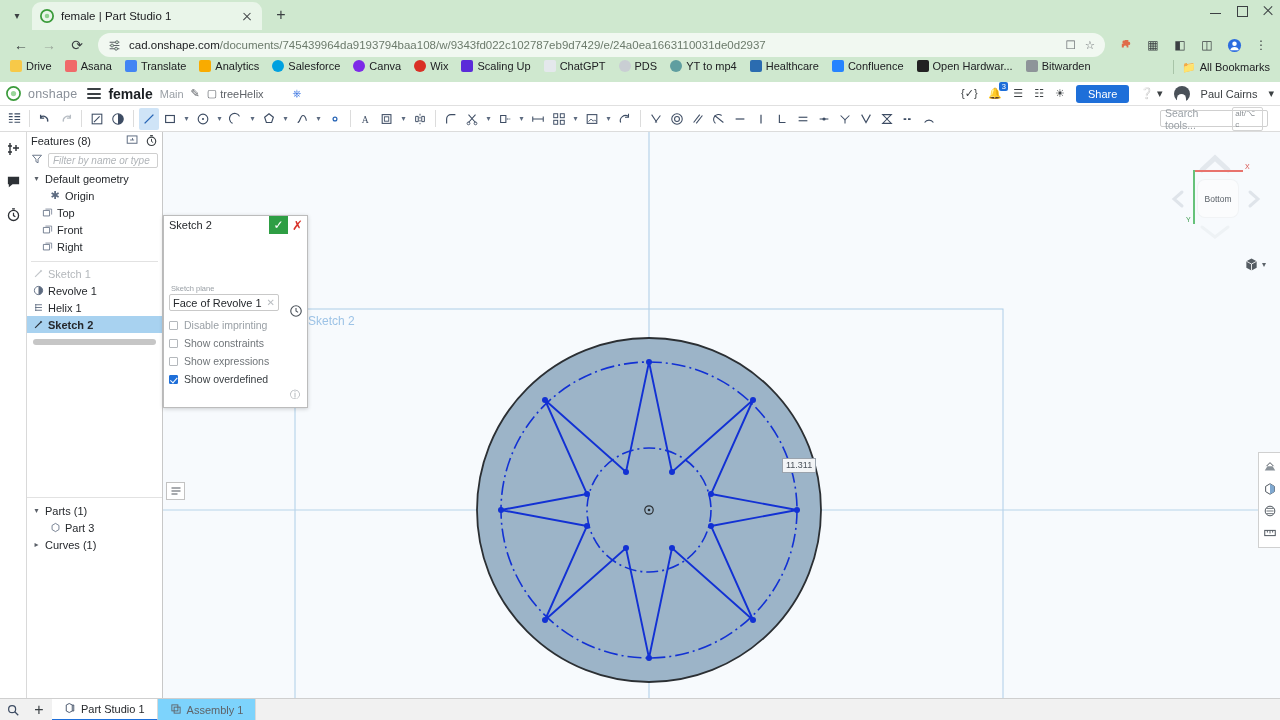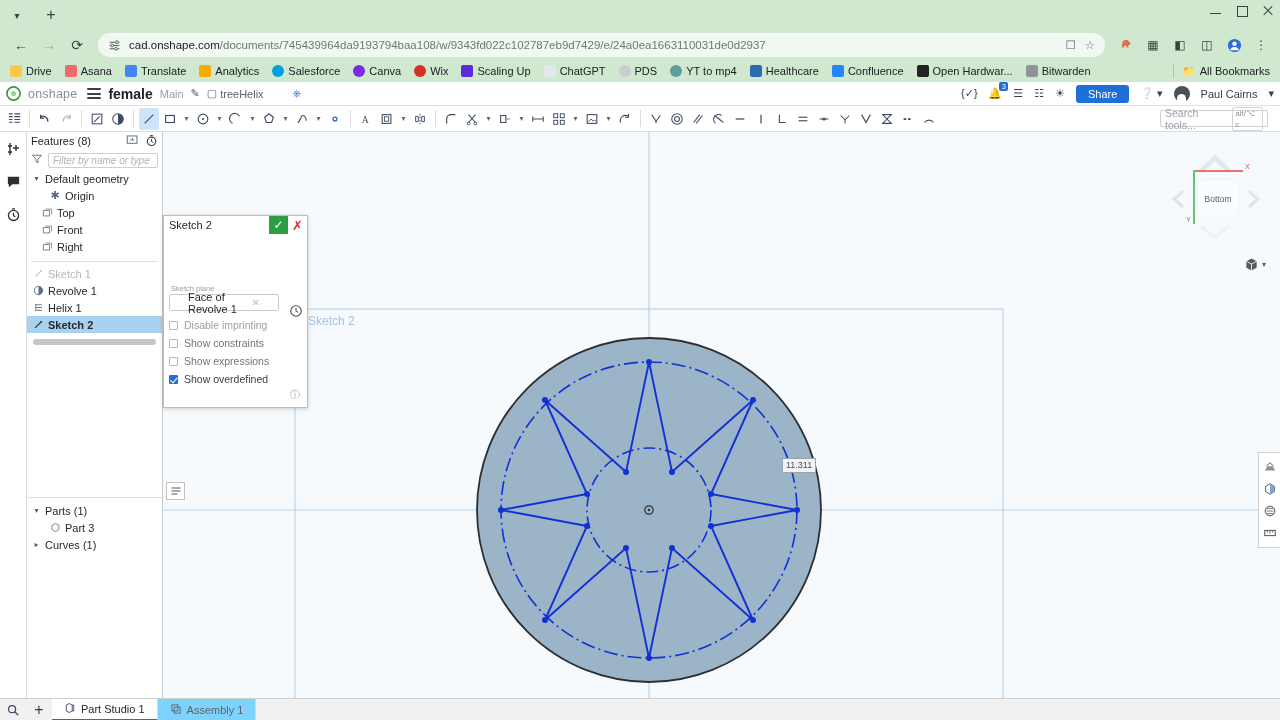--- a/index.html
+++ b/index.html
@@ -61,21 +61,21 @@
     display:flex; align-items:center; padding:0 10px; gap:8px; margin:0 6px;
     font-size:11.5px; position:relative;
   }
   .omnibox .urltext { flex:1; white-space:nowrap; overflow:hidden; color:#6b7a6b; }
   .omnibox .urltext b { color:#202124; font-weight:normal; }
   .ob-icons { display:flex; gap:9px; align-items:center; color:#5f6368; }
   .nav-right { display:flex; align-items:center; gap:5px; padding-left:2px; }
   .nav-right .ic { width:22px; height:22px; display:flex; align-items:center; justify-content:center; color:#3c4043; }
 
   .bookmarks {
-    height:22px; display:flex; align-items:center; gap:13px;
+    height:22px; display:flex; align-items:flex-start; gap:13px;
     padding:0 10px; font-size:11px; color:#202124; white-space:nowrap;
   }
   .bm { display:flex; align-items:center; gap:4px; }
   .bm .bmico { width:12px; height:12px; flex:none; border-radius:2px; display:block; }
   .bm-right { margin-left:auto; display:flex; align-items:center; gap:8px; }
   .bm-sep { width:1px; height:14px; background:#a8c4a8; }
 
   
   .app { position:relative; width:1280px; height:638px; background:#fff; }
 
@@ -160,21 +160,21 @@
   }
   .dlg-head { height:18px; display:flex; align-items:center; padding-left:5px; }
   .dlg-title { font-size:11px; color:#25282c; }
   .dlg-ok { margin-left:auto; width:19px; height:18px; background:#2e9e44; color:#fff;
             display:flex; align-items:center; justify-content:center; font-size:12px; }
   .dlg-x { width:19px; height:18px; color:#d8322a; display:flex; align-items:center; justify-content:center; font-size:13px; }
   .dlg-body { padding:4px 5px 5px 5px; position:relative;margin-top:46px; }
   .fld-label { font-size:7.5px; color:#9aa0a6; padding-left:2px; }
   .fld {
     height:17px; border:1px solid #c9c9c9; border-radius:2px; display:flex;
-    align-items:center; padding:0 18px; font-size:11px; color:#25282c; margin-top:1px;
+    align-items:center; padding:0 3px; font-size:11px; color:#25282c; margin-top:1px;
     width:110px;
   }
   .fld .clr { margin-left:auto; color:#b9bdc1; font-size:10px; }
   .clock-ic { position:absolute; right:4px; top:24px; color:#4a5159; }
   .chk-row { display:flex; align-items:center; gap:6px; height:18px; }
   .chkbox { width:9px; height:9px; border:1px solid #b4b8bc; background:#fff; border-radius:1px; flex:none; }
   .chkbox.on { background:#1e6fd9; border-color:#1e6fd9; position:relative; }
   .chkbox.on::after {
     content:""; position:absolute; left:2.3px; top:.6px; width:3px; height:5.5px;
     border:solid #fff; border-width:0 1.4px 1.4px 0; transform:rotate(42deg);
@@ -240,20 +240,28 @@
   .bb-tab.active { background:#fff; border-bottom:2px solid #1e6fd9; }
   .bb-tab.inactive { color:#5f6368; background:#7dd3fc; }
 </style>
 </head>
 <body>
 
 <div class="browser">
 
   <div class="tabstrip">
     <div class="tab-menu-btn">▾</div>
+    <div class="tab">
+      <svg class="favicon" viewBox="0 0 16 16">
+        <circle cx="8" cy="8" r="7" fill="none" stroke="#3a9b3a" stroke-width="2"></circle>
+        <circle cx="8" cy="8" r="2.6" fill="#8fd08f"></circle>
+      </svg>
+      <span class="tab-title">female | Part Studio 1</span>
+      <span class="tab-close"></span>
+    </div>
     <div class="newtab">+</div>
     <div class="winctl">
       <div class="wc-min"></div>
       <div class="wc-max"></div>
       <div class="wc-close"></div>
     </div>
   </div>
 
   <div class="navbar">
     <div class="nav-btn">←</div>

